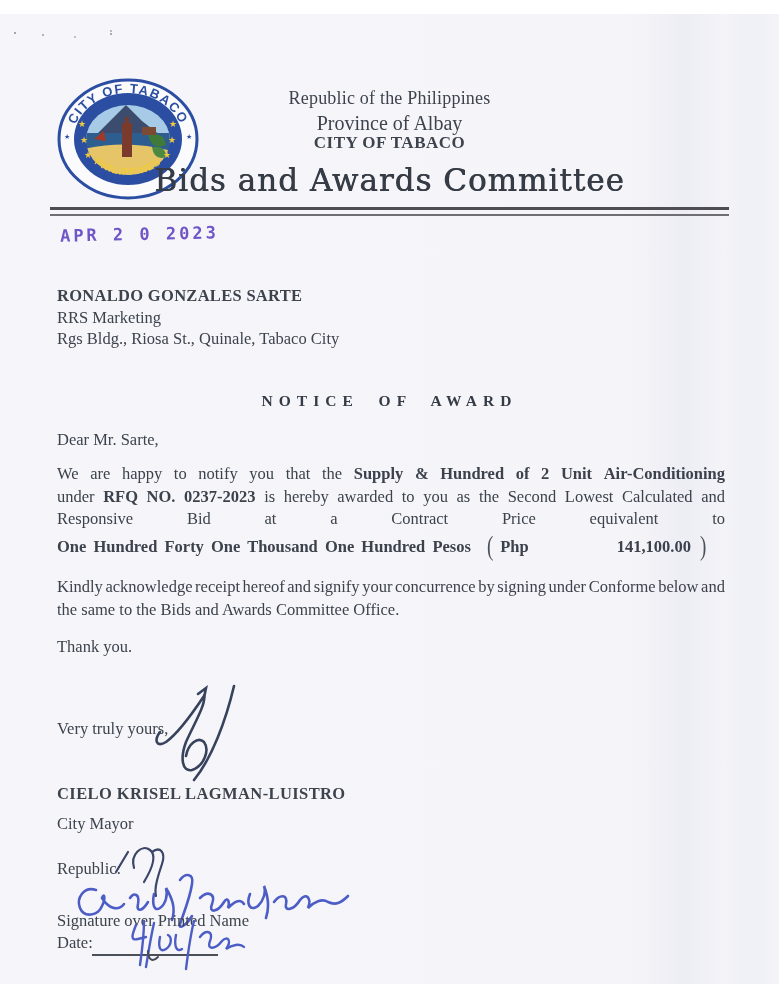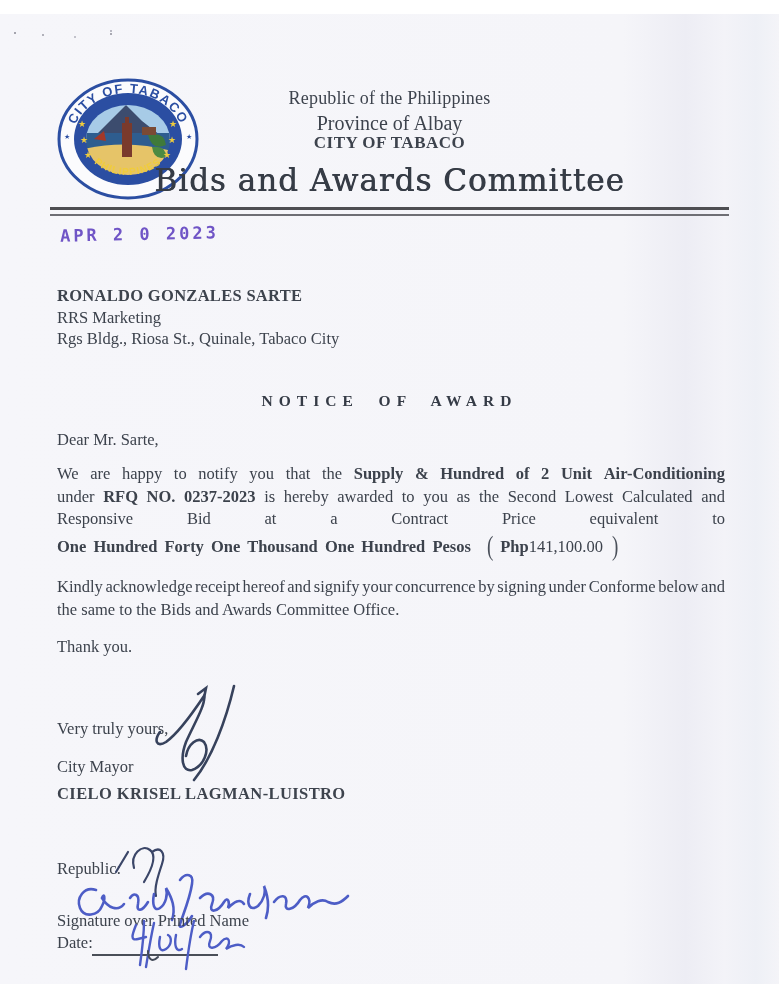--- a/index.html
+++ b/index.html
@@ -34,27 +34,27 @@
   .jline{display:flex;justify-content:space-between;height:22.5px;white-space:nowrap;}
   .jline .b{font-weight:bold;}
   .p1{top:464px;}
   .p2{top:577px;}
   .plain-line{height:22.5px;}
   .amount-row{display:flex;align-items:flex-end;height:24px;margin-top:1px;white-space:nowrap;}
   .amount-left{font-weight:bold;word-spacing:3px;}
   .paren{display:inline-block;transform:scaleY(1.45);font-size:19px;font-weight:400;color:#4a505a;}
   .amt-open{margin-left:16px;}
   .amt-cur{font-weight:bold;margin-left:7px;margin-top:31px;}
-  .amt-val{font-weight:normal;}
+  .amt-val{font-weight:bold;margin-left:88px;}
   .amt-close{margin-left:9px;}
   .thanks{left:57px;top:637px;font-size:16.5px;}
   .valediction{left:57px;top:719px;font-size:16.5px;}
   .sig-mayor{left:146px;top:680px;}
   .signatory-name{left:57px;top:784px;font-size:16.5px;font-weight:bold;letter-spacing:0.4px;}
-  .signatory-title{left:57px;top:757px;font-size:16.5px;}
+  .signatory-title{left:57px;top:814px;font-size:16.5px;}
   .conforme-label{left:57px;top:859px;font-size:16.5px;}
   .sig-conforme-dark{left:108px;top:838px;}
   .sig-conforme-blue{left:68px;top:868px;}
   .sig-caption{left:57px;top:911px;font-size:16.5px;}
   .date-label{left:57px;top:933px;font-size:16.5px;}
   .date-underline{left:92px;top:954px;width:126px;height:1.5px;background:#4a4f58;}
   .sig-date-blue{left:108px;top:915px;}
   svg{display:block;}
 </style>
 </head>

